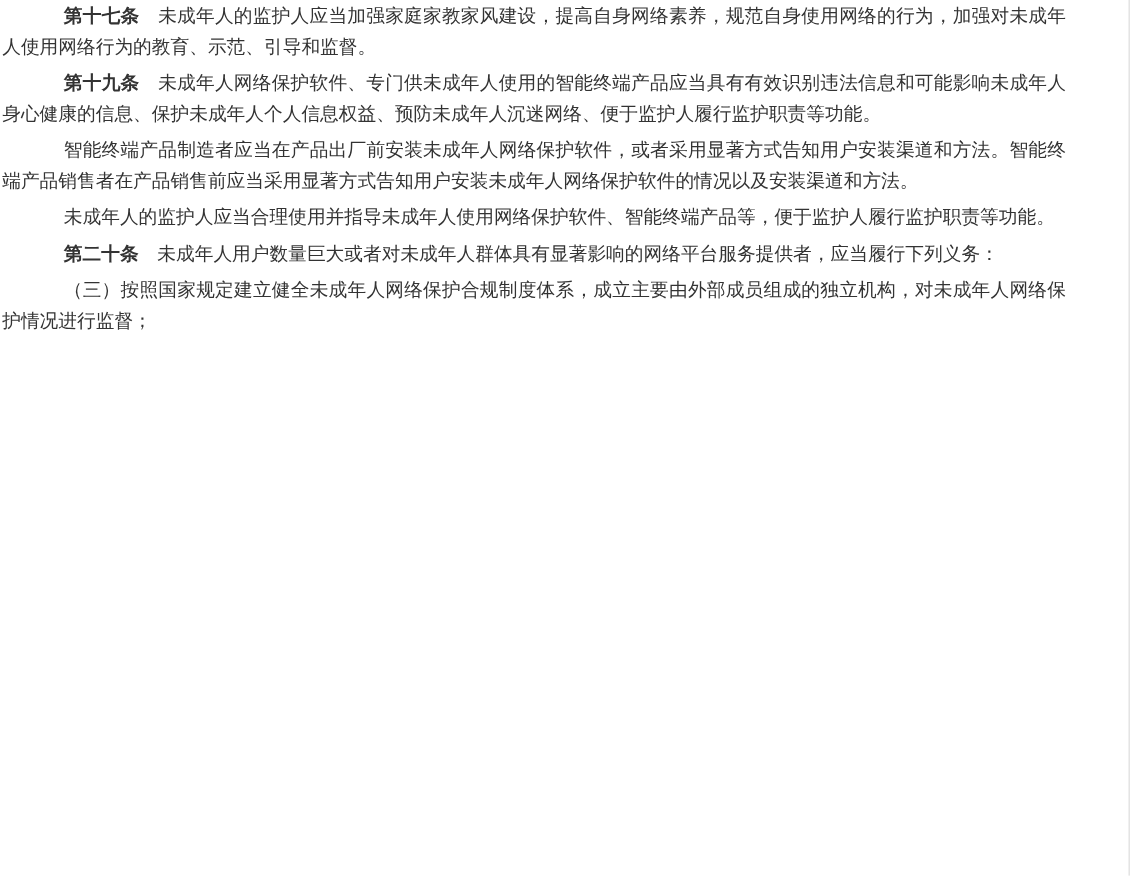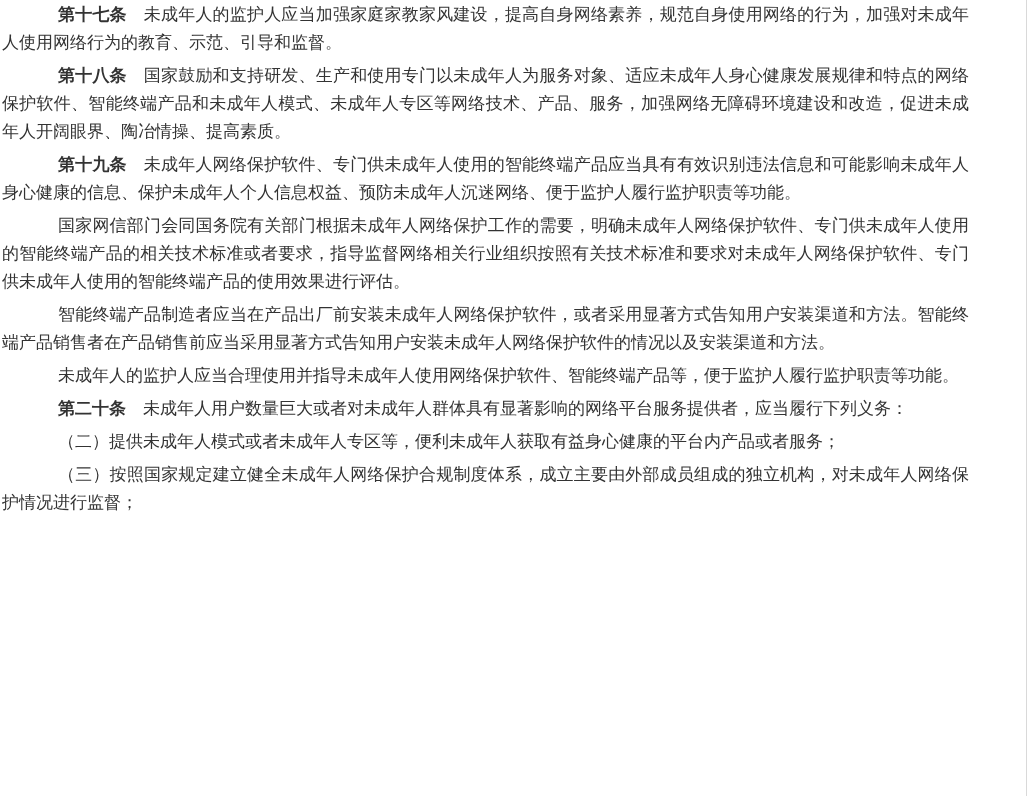--- a/index.html
+++ b/index.html
@@ -51,23 +51,20 @@
     display: none;
     margin: 0;
   }
 </style>
 </head>
 <body>
 
 <div class="page">
   <div class="article-body">
       <p class="para"><span class="para-head">第十七条</span><span class="para-text">未成年人的监护人应当加强家庭家教家风建设，提高自身网络素养，规范自身使用网络的行为，加强对未成年人使用网络行为的教育、示范、引导和监督。</span></p>
-      <p class="para"><span class="para-head">第十八条</span><span class="para-text">国家鼓励和支持研发、生产和使用专门以未成年人为服务对象、适应未成年人身心健康发展规律和特点的网络保护软件、智能终端产品和未成年人模式、未成年人专区等网络技术、产品、服务，加强网络无障碍环境建设和改造，促进未成年人开阔眼界、陶冶情操、提高素质。</span></p>
       <p class="para"><span class="para-head">第十九条</span><span class="para-text">未成年人网络保护软件、专门供未成年人使用的智能终端产品应当具有有效识别违法信息和可能影响未成年人身心健康的信息、保护未成年人个人信息权益、预防未成年人沉迷网络、便于监护人履行监护职责等功能。</span></p>
-      <p class="para"><span class="para-text">国家网信部门会同国务院有关部门根据未成年人网络保护工作的需要，明确未成年人网络保护软件、专门供未成年人使用的智能终端产品的相关技术标准或者要求，指导监督网络相关行业组织按照有关技术标准和要求对未成年人网络保护软件、专门供未成年人使用的智能终端产品的使用效果进行评估。</span></p>
       <p class="para"><span class="para-text">智能终端产品制造者应当在产品出厂前安装未成年人网络保护软件，或者采用显著方式告知用户安装渠道和方法。智能终端产品销售者在产品销售前应当采用显著方式告知用户安装未成年人网络保护软件的情况以及安装渠道和方法。</span></p>
       <p class="para"><span class="para-text">未成年人的监护人应当合理使用并指导未成年人使用网络保护软件、智能终端产品等，便于监护人履行监护职责等功能。</span></p>
       <p class="para"><span class="para-head">第二十条</span><span class="para-text">未成年人用户数量巨大或者对未成年人群体具有显著影响的网络平台服务提供者，应当履行下列义务：</span></p>
-      <p class="para"><span class="para-text">（二）提供未成年人模式或者未成年人专区等，便利未成年人获取有益身心健康的平台内产品或者服务；</span></p>
       <p class="para"><span class="para-text">（三）按照国家规定建立健全未成年人网络保护合规制度体系，成立主要由外部成员组成的独立机构，对未成年人网络保护情况进行监督；</span></p>
     </div>
   <div class="right-divider"></div>
 </div>
 
 </body></html>

